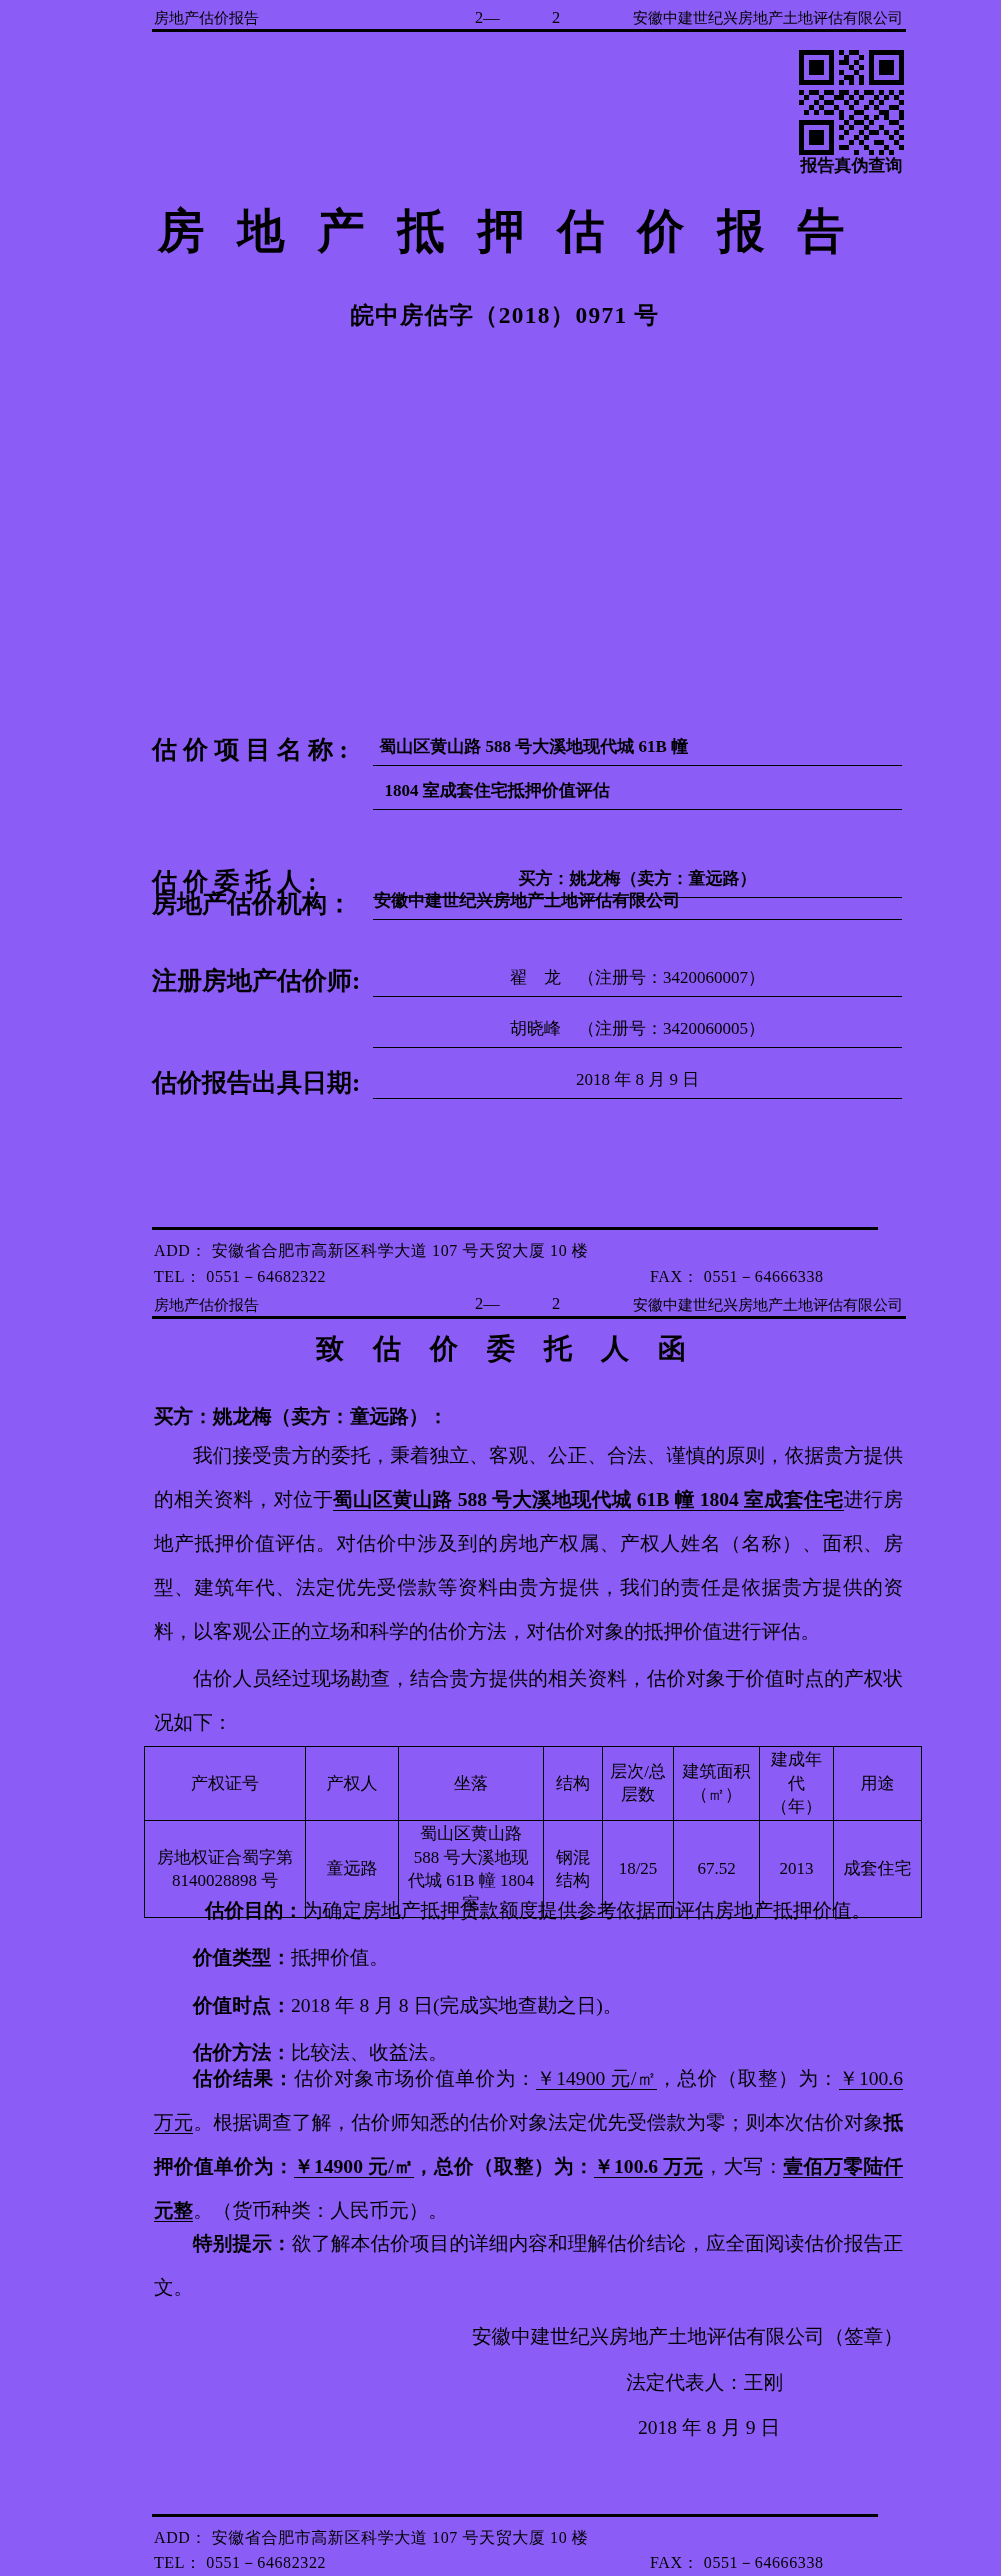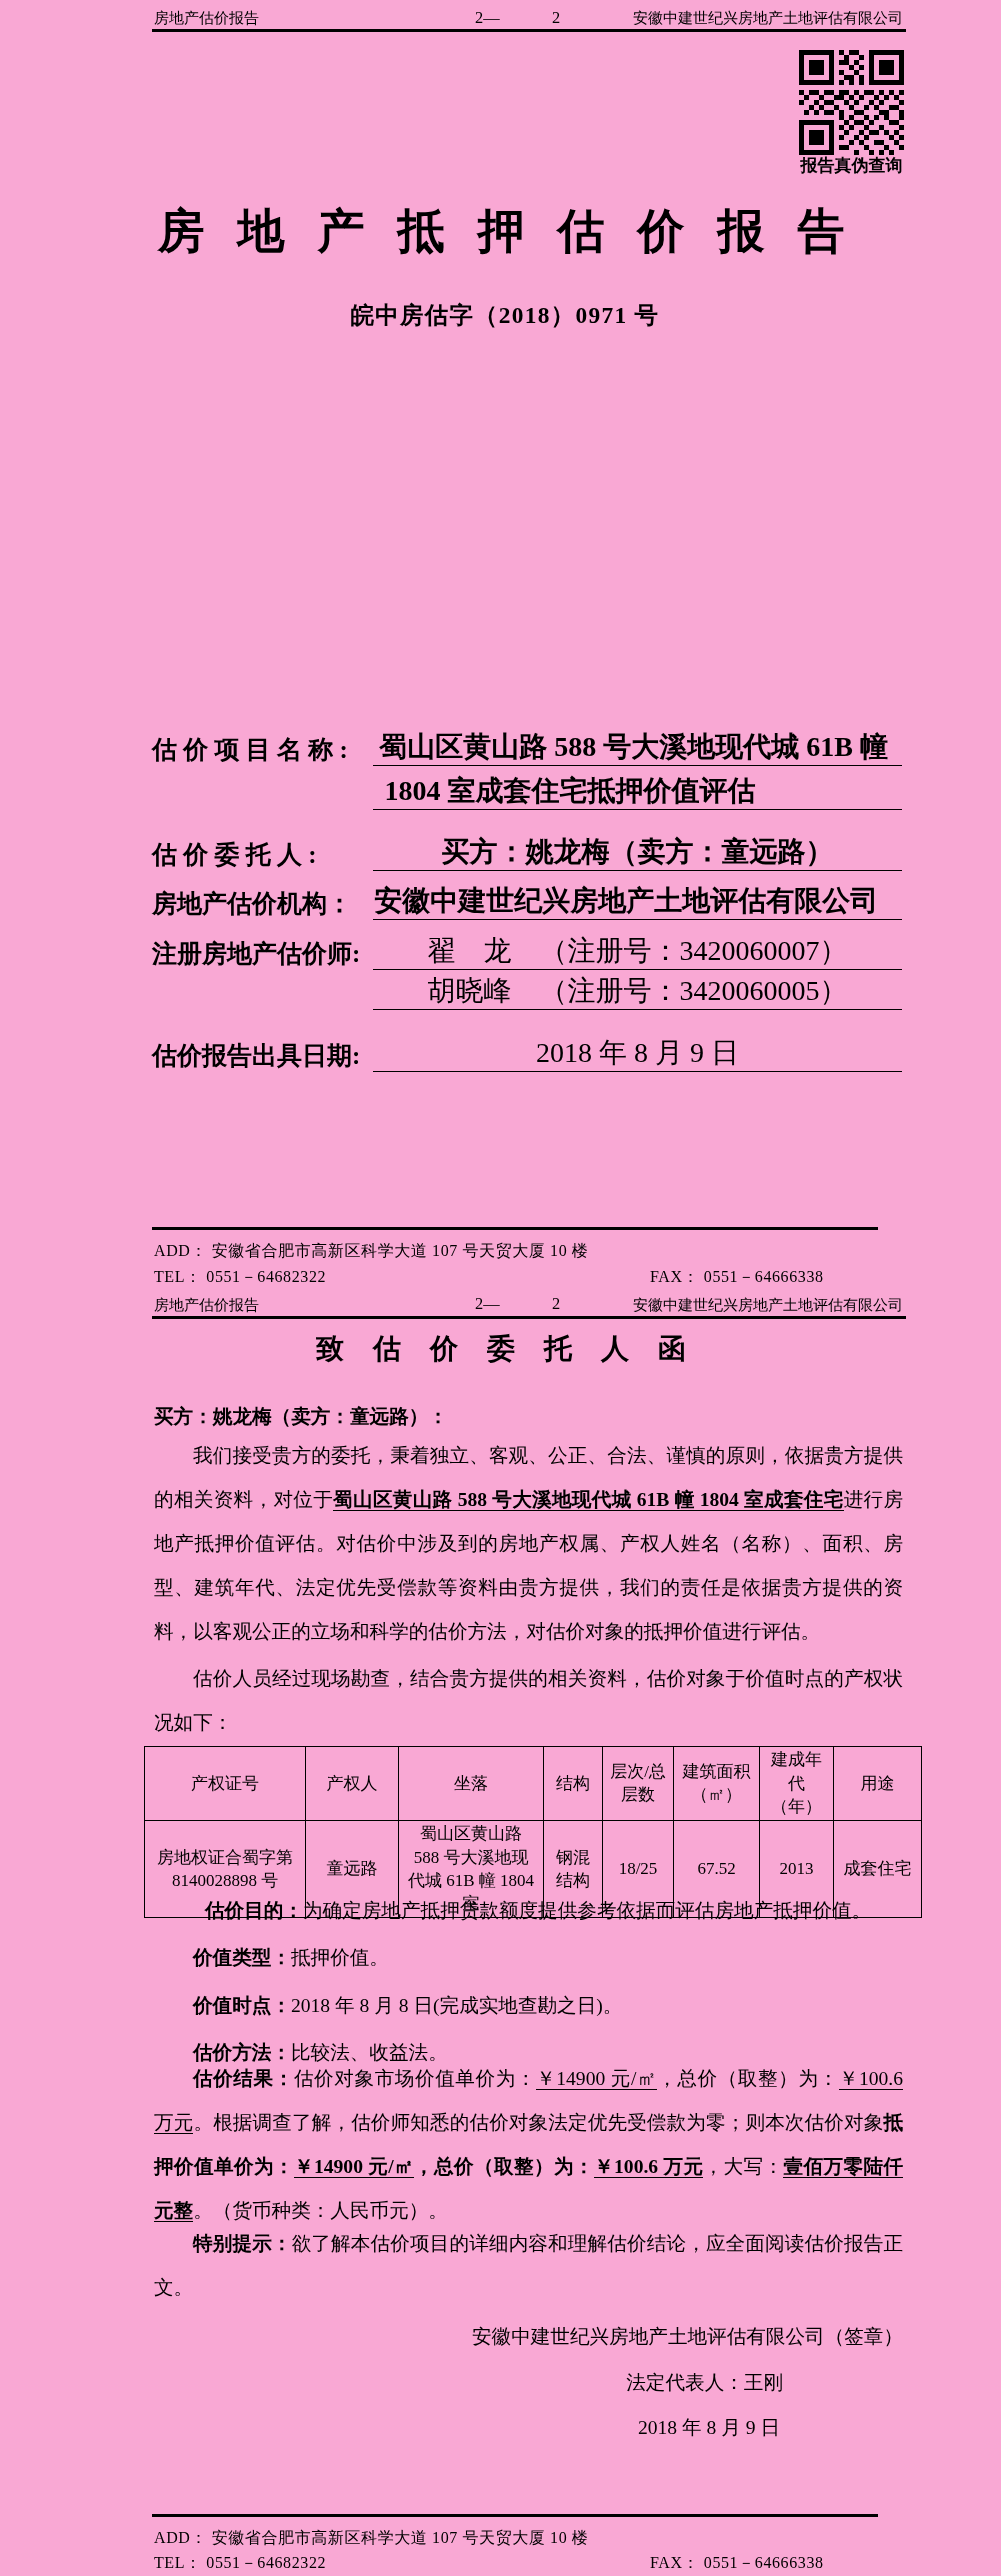--- a/index.html
+++ b/index.html
@@ -1,37 +1,37 @@
 <!DOCTYPE html>
 <html style="font-size:10px"><head>
 <meta charset="utf-8">
 <style>
   html,body{margin:0;padding:0;background:#888;}
   .doc{
-    position:relative;width:1002px;height:2576px;background:#f9a8d4;color:#000;
+    position:relative;width:1002px;height:2576px;background:#8b5cf6;color:#000;
     font-family:"Liberation Serif","DejaVu Serif",serif;overflow:hidden;
   }
   .abs{position:absolute;}
   .b{font-weight:bold;}
   .u{border-bottom:1.9px solid #000;}
   .rule{position:absolute;height:2.5px;background:#000;}
   
   .hdr-txt{font-size:15px;white-space:nowrap;}
   .hdr-num{font-size:16.4px;white-space:nowrap;}
   .ft-txt{font-size:16px;white-space:nowrap;letter-spacing:0.6px;}
   
   .cover-title{left:0;right:0;text-align:center;font-size:47px;font-weight:bold;
     letter-spacing:33px;padding-left:33px;white-space:nowrap;}
   .doc-no{left:0;right:0;text-align:center;font-size:23.4px;font-weight:bold;letter-spacing:1.3px;margin-left:8px;}
   .qr-label{font-size:17px;font-weight:bold;text-align:center;}
   .field-row{display:flex;align-items:flex-end;left:152px;width:750px;}
   .flabel{width:221px;font-size:25px;font-weight:bold;white-space:nowrap;flex:none;margin-top:16px;}
-  .fval{flex:1;border-bottom:1.9px solid #000;font-size:28px;height:37px;line-height:37px;
+  .fval{flex:1;border-bottom:1.9px solid #000;font-size:17px;height:37px;line-height:37px;
     white-space:nowrap;padding-left:6.3px;}
-  .fval.c{text-align:center;padding-left:0;}
+  .fval.c{text-align:center;padding-left:0;margin-top:38px;}
   
   .letter-title{left:0;right:0;text-align:center;font-size:28px;font-weight:bold;
     letter-spacing:29px;padding-left:29px;white-space:nowrap;}
   .salut{font-size:19.6px;font-weight:bold;white-space:nowrap;}
   .para{font-size:19.6px;line-height:44px;text-align:justify;text-indent:39px;}
   .line31{font-size:19.6px;white-space:nowrap;}
   .ptable{border-collapse:collapse;table-layout:fixed;width:777px;border:1.9px solid #000;}
   .ptable th,.ptable td{border:1.3px solid #000;text-align:center;vertical-align:middle;
     font-size:17px;line-height:23.4px;font-weight:normal;padding:1.3px 6.3px;}
   .ptable td:nth-child(4),.ptable th:nth-child(4){padding:1.3px 7.6px;}

